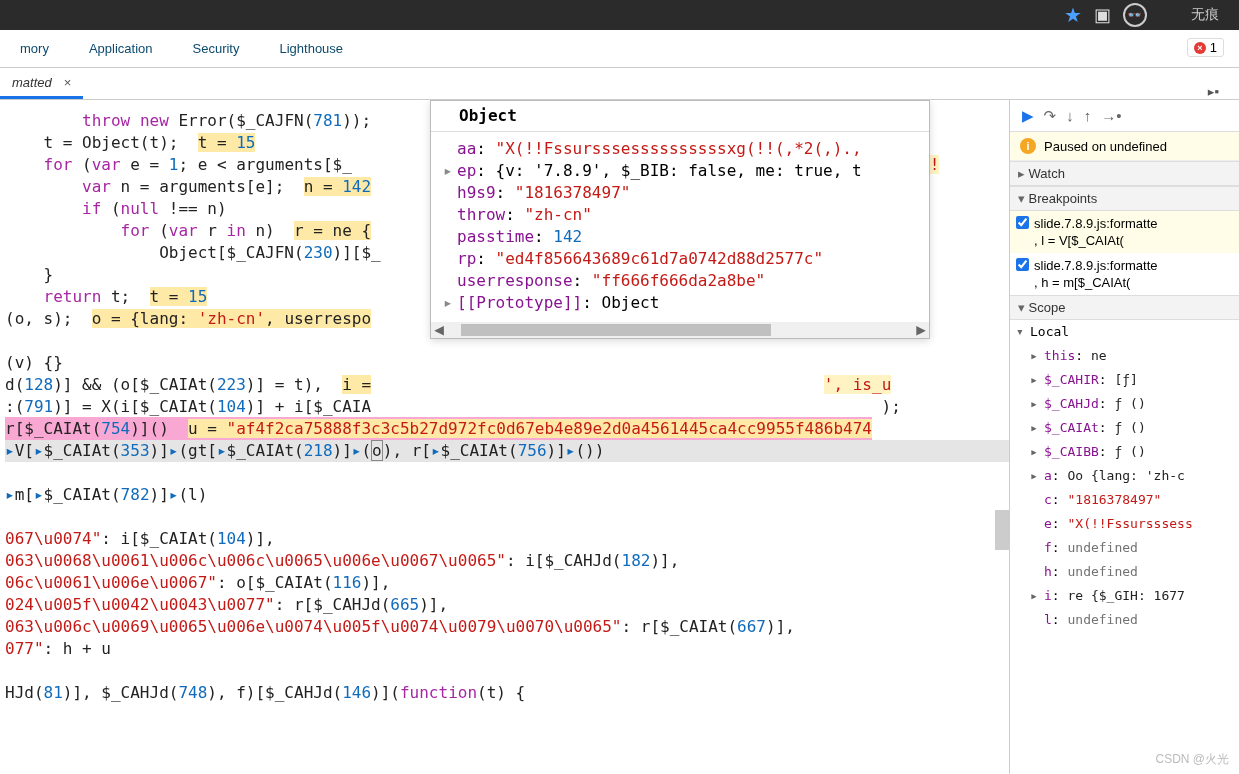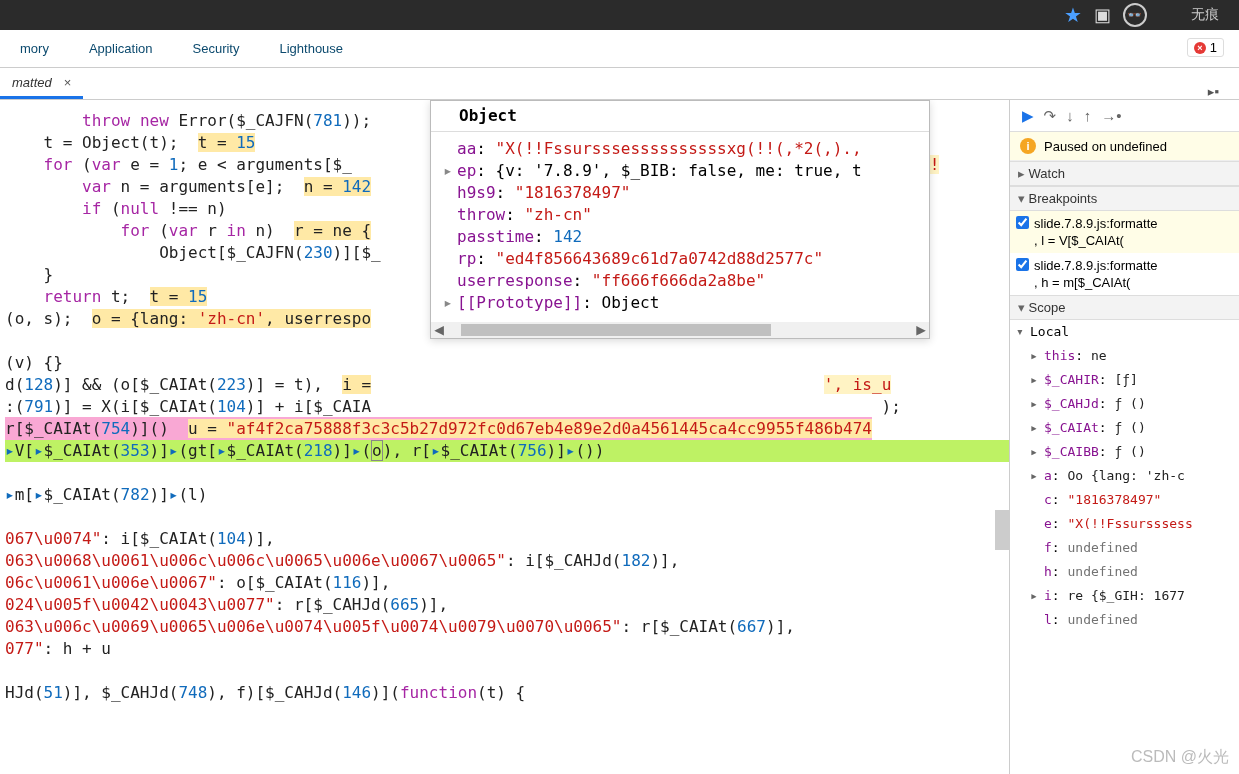--- a/index.html
+++ b/index.html
@@ -19,21 +19,21 @@
 .step-icons { position: absolute; right: 20px; display: flex; gap: 10px; color: #555; }
 .main-area { display: flex; height: calc(100% - 100px); }
 .code-pane { flex: 1; position: relative; font-family: Consolas, monospace; font-size: 16px; line-height: 22px; overflow: hidden; }
 .code-content { padding: 10px 0 0 5px; white-space: pre; color: #222; }
 .kw { color: #a626a4; }
 .str { color: #c41a16; }
 .num { color: #106bbc; }
 .hl { background: #ffe9a6; }
 .hl-eq { background: #fff3c4; }
 .blue-box { color: #106bbc; }
-.line-hl { background: #bef264; display: block; width: 100%; }
+.line-hl { background: #e5e5e5; display: block; width: 100%; }
 .warn-strip { background: #f9a8d4; padding: 2px 0; }
 .tooltip-box { position: absolute; top: 0; left: 430px; width: 500px; background: #fff; border: 1px solid #bbb; box-shadow: 0 2px 8px rgba(0,0,0,0.15); padding: 8px; font-family: Consolas, monospace; }
 .tooltip-title { font-weight: bold; border-bottom: 1px solid #ddd; padding: 4px 8px; margin: -8px -8px 6px -8px; text-align: left; padding-left: 28px;}
 .tooltip-row { padding-left: 18px; position: relative; line-height: 22px; }
 .tooltip-row .arrow { position: absolute; left: 4px; color: #888; }
 .prop { color: #881391; }
 .val-str { color: #c41a16; }
 .val-num { color: #106bbc; }
 .tooltip-scroll { height: 16px; background: #f0f0f0; margin: 8px -8px -8px -8px; position: relative; display: flex; align-items: center; }
 .scroll-thumb { position: absolute; left: 30px; width: 310px; height: 12px; background: #c0c0c0; }
@@ -48,21 +48,21 @@
 .section-header .tri { color: #666; margin-right: 4px; }
 .bp-item { padding: 4px 8px 4px 24px; line-height: 17px; position: relative; }
 .bp-item.hl { background: #fffde7; }
 .bp-check { position: absolute; left: 6px; top: 5px; width: 13px; height: 13px; accent-color: #1a73e8; }
 .scope-row { padding: 2px 8px 2px 20px; font-family: Consolas, monospace; font-size: 13px; line-height: 20px; position: relative; }
 .scope-row .tri { position: absolute; left: 6px; color: #666; }
 .sc-prop { color: #881391; }
 .sc-val { color: #222; }
 .sc-str { color: #c41a16; }
 .sc-gray { color: #737373; }
-.watermark { position: absolute; bottom: 6px; right: 10px; color: #bbb; font-size: 16px; }
+.watermark { position: absolute; bottom: 6px; right: 10px; color: #bbb; font-size: 12px; }
 .scrollbar-fake { position: absolute; right: 0; top: 410px; width: 14px; height: 40px; background: #ccc; }
 </style>
 </head>
 <body>
 
 <div class="browser-top">
   <span class="star-icon">★</span>
   <span class="box-icon">▣</span>
   <span class="profile-icon">👓</span>
   <span class="profile-text">无痕</span>
@@ -108,21 +108,21 @@
 <span class="line-hl"><span class="blue-box">▸</span>V[<span class="blue-box">▸</span>$_CAIAt(<span class="num">353</span>)]<span class="blue-box">▸</span>(gt[<span class="blue-box">▸</span>$_CAIAt(<span class="num">218</span>)]<span class="blue-box">▸</span>(<span style="border:1px solid #888">o</span>), r[<span class="blue-box">▸</span>$_CAIAt(<span class="num">756</span>)]<span class="blue-box">▸</span>())</span>
 <span class="blue-box">▸</span>m[<span class="blue-box">▸</span>$_CAIAt(<span class="num">782</span>)]<span class="blue-box">▸</span>(l)
 
 <span class="str">067\u0074"</span>: i[$_CAIAt(<span class="num">104</span>)],
 <span class="str">063\u0068\u0061\u006c\u006c\u0065\u006e\u0067\u0065"</span>: i[$_CAHJd(<span class="num">182</span>)],
 <span class="str">06c\u0061\u006e\u0067"</span>: o[$_CAIAt(<span class="num">116</span>)],
 <span class="str">024\u005f\u0042\u0043\u0077"</span>: r[$_CAHJd(<span class="num">665</span>)],
 <span class="str">063\u006c\u0069\u0065\u006e\u0074\u005f\u0074\u0079\u0070\u0065"</span>: r[$_CAIAt(<span class="num">667</span>)],
 <span class="str">077"</span>: h + u
 
-HJd(<span class="num">51</span>)], $_CAHJd(<span class="num">748</span>), f)[$_CAHJd(<span class="num">146</span>)](<span class="kw">function</span>(t) {</div>
+HJd(<span class="num">81</span>)], $_CAHJd(<span class="num">748</span>), f)[$_CAHJd(<span class="num">146</span>)](<span class="kw">function</span>(t) {</div>
 
 <div class="tooltip-box">
   <div class="tooltip-title">Object</div>
   <div id="tooltip-rows">
           <div class="tooltip-row"><span class="prop">aa</span>: <span class="val-str">"X(!!Fssursssessssssssssxg(!!(,*2(,).,</span></div>
           <div class="tooltip-row"><span class="arrow">▸</span><span class="prop">ep</span>: <span class="">{v: '7.8.9', $_BIB: false, me: true, t</span></div>
           <div class="tooltip-row"><span class="prop">h9s9</span>: <span class="val-str">"1816378497"</span></div>
           <div class="tooltip-row"><span class="prop">throw</span>: <span class="val-str">"zh-cn"</span></div>
           <div class="tooltip-row"><span class="prop">passtime</span>: <span class="val-num">142</span></div>
           <div class="tooltip-row"><span class="prop">rp</span>: <span class="val-str">"ed4f856643689c61d7a0742d88d2577c"</span></div>

